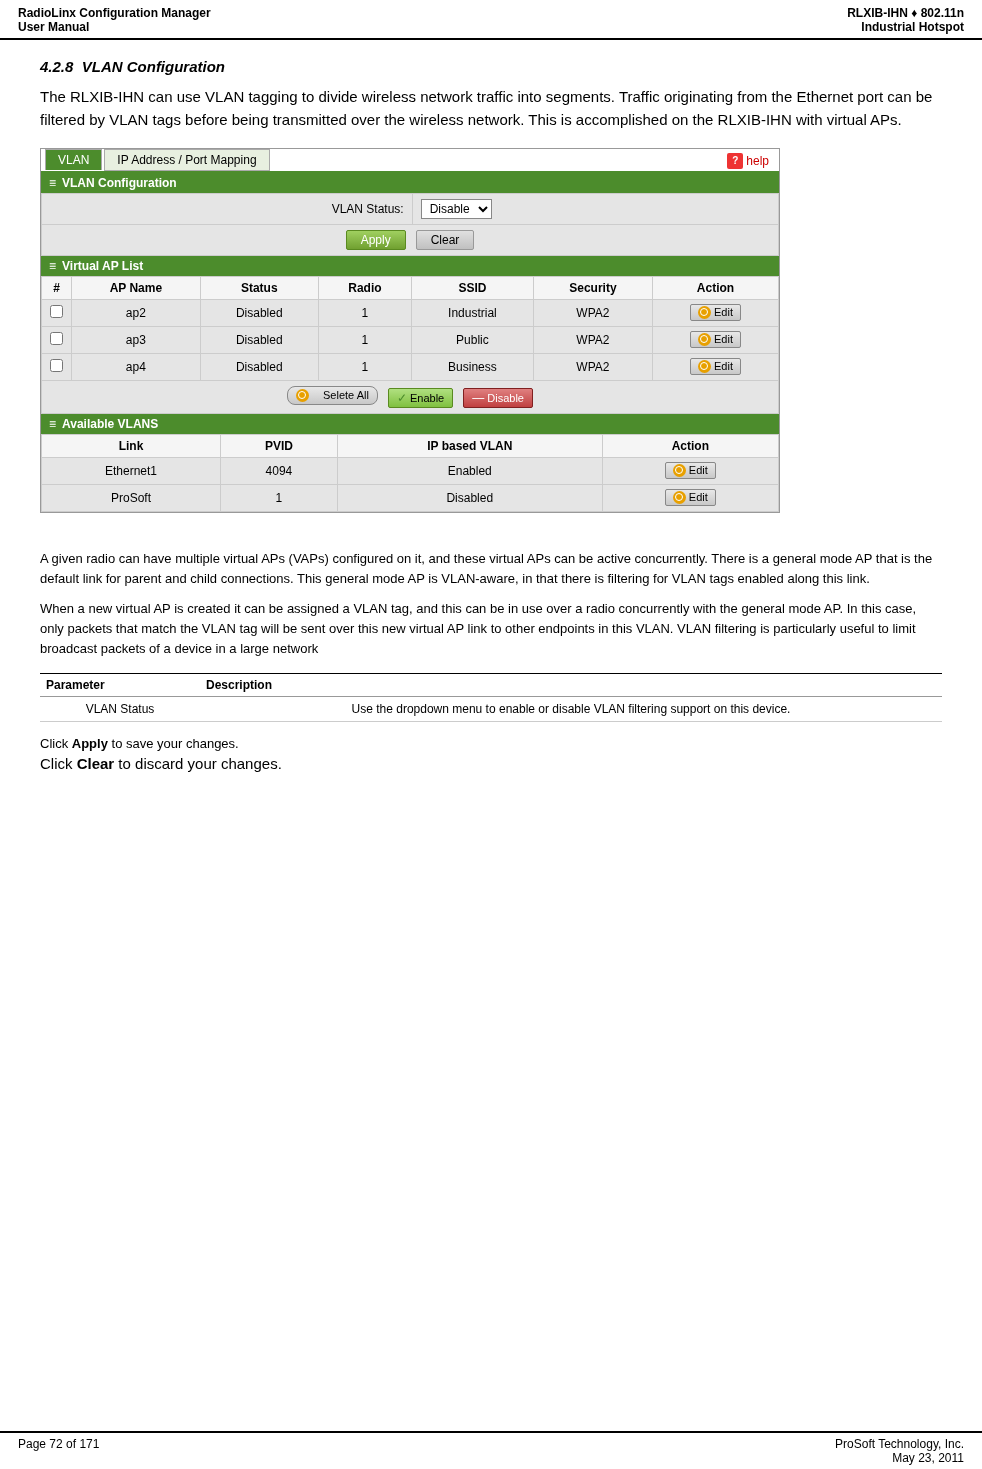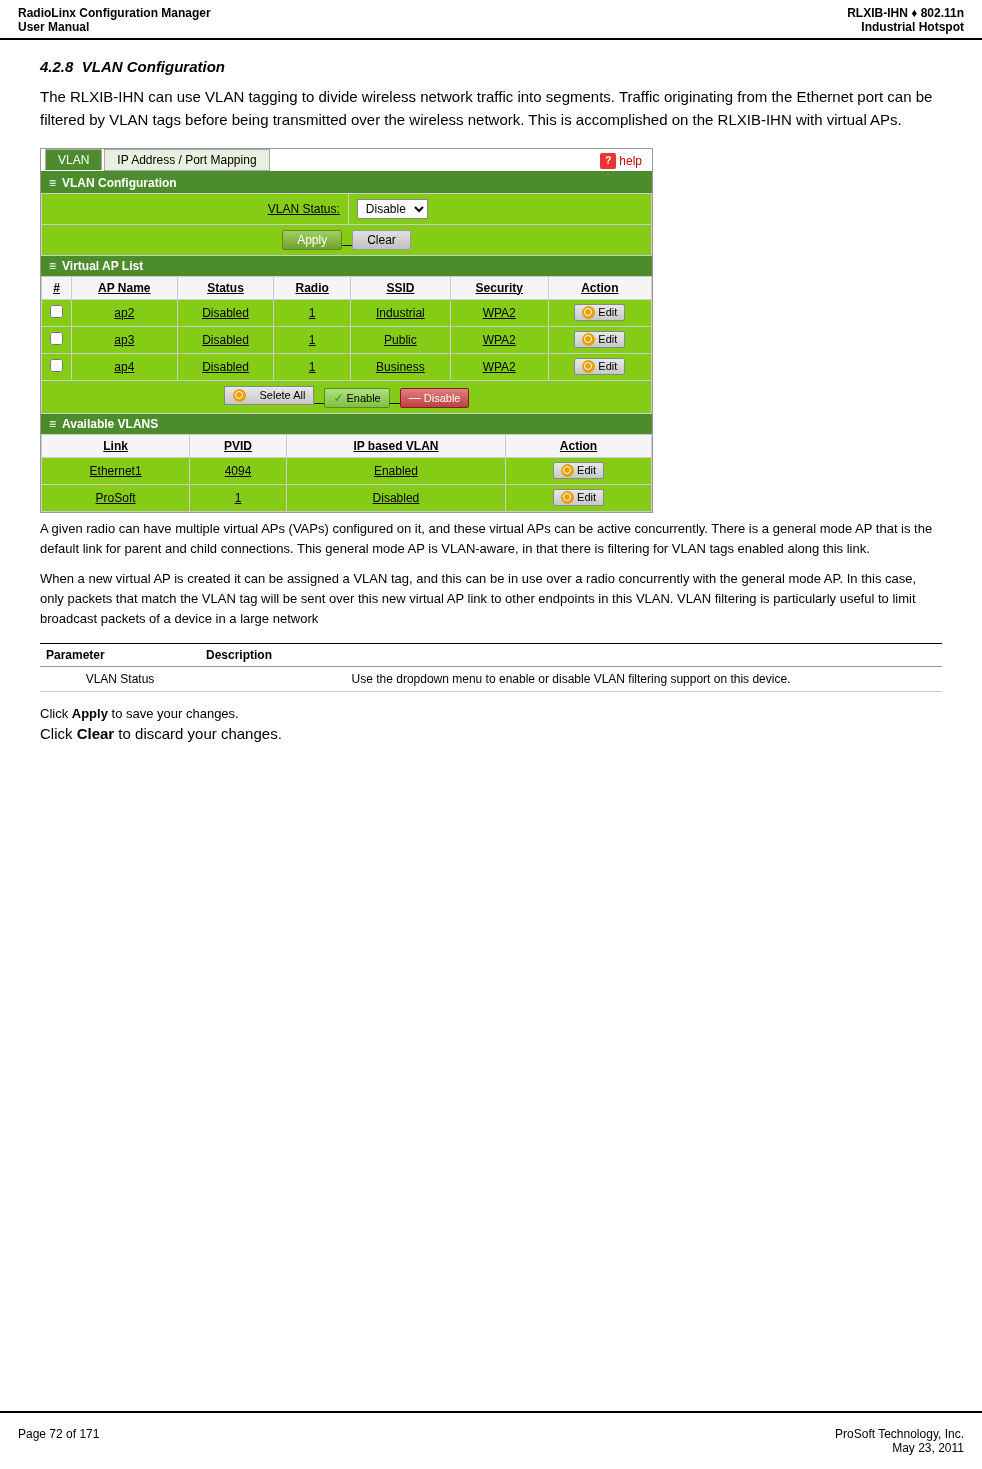--- a/index.html
+++ b/index.html
@@ -32,23 +32,23 @@
     }
     .section-title span { font-style: italic; font-weight: bold; }
     .intro-text {
       font-size: 15px;
       line-height: 1.55;
       margin-bottom: 16px;
     }
     
     .ui-box {
       border: 1.5px solid #999;
-      background: #84cc16;
-      margin-bottom: 6px;
-      width: 613px;
+      background: #e5e5e5;
+      margin-bottom: 36px;
+      width: 740px;
     }
     .ui-tab {
       padding: 3px 12px;
       font-size: 12px;
       border: 1px solid #aaa;
       background: #e8f0e0;
       margin-right: 2px;
       cursor: pointer;
     }
     .ui-tab.active {
@@ -85,21 +85,20 @@
       font-weight: bold;
       padding: 3px 8px;
       display: flex;
       align-items: center;
     }
     .section-header .hash { margin-right: 6px; font-weight: bold; }
     .inner-table {
       width: 100%;
       border-collapse: collapse;
       font-size: 12px;
-      text-decoration: underline;
     }
     .inner-table td {
       border: 1px solid #ccc;
       padding: 4px 8px;
       text-align: center;
     }
     .inner-table th {
       border: 1px solid #ccc;
       padding: 4px 8px;
       text-align: center;
@@ -167,21 +166,21 @@
       top: 2px; left: 2px;
     }
     .checkbox-cell { width: 20px; }
     input[type=checkbox] { width: 13px; height: 13px; }
     .btn-selete {
       background: linear-gradient(to bottom, #e8e8e8, #c8c8c8);
       border: 1px solid #888;
       padding: 2px 8px;
       font-size: 11px;
       cursor: pointer;
-      border-radius: 0;
+      border-radius: 8px;
       display: inline-flex; align-items: center; gap: 11px;
     }
     .btn-enable {
       background: linear-gradient(to bottom, #b0e080, #80c040);
       border: 1px solid #5a8a20;
       padding: 2px 8px;
       font-size: 11px;
       cursor: pointer;
       border-radius: 2px;
       display: inline-flex; align-items: center; gap: 3px;
@@ -229,21 +228,21 @@
     .click-apply { margin-bottom: 4px; font-size: 13px; }
     .click-clear { font-size: 15px; }
     .page-footer {
       position: absolute;
       bottom: 0;
       left: 0;
       right: 0;
       border-top: 2px solid #000;
       display: flex;
       justify-content: space-between;
-      padding: 14px 18px;
+      padding: 4px 18px;
       font-size: 12px;
     }
     .tab-bar-wrapper {
       display: flex;
       align-items: center;
       border-bottom: 2px solid #4c8c2c;
       padding: 0 4px;
       background: #fff;
     }
     .icon-check { color: #4c8c2c; font-size: 12px; }

